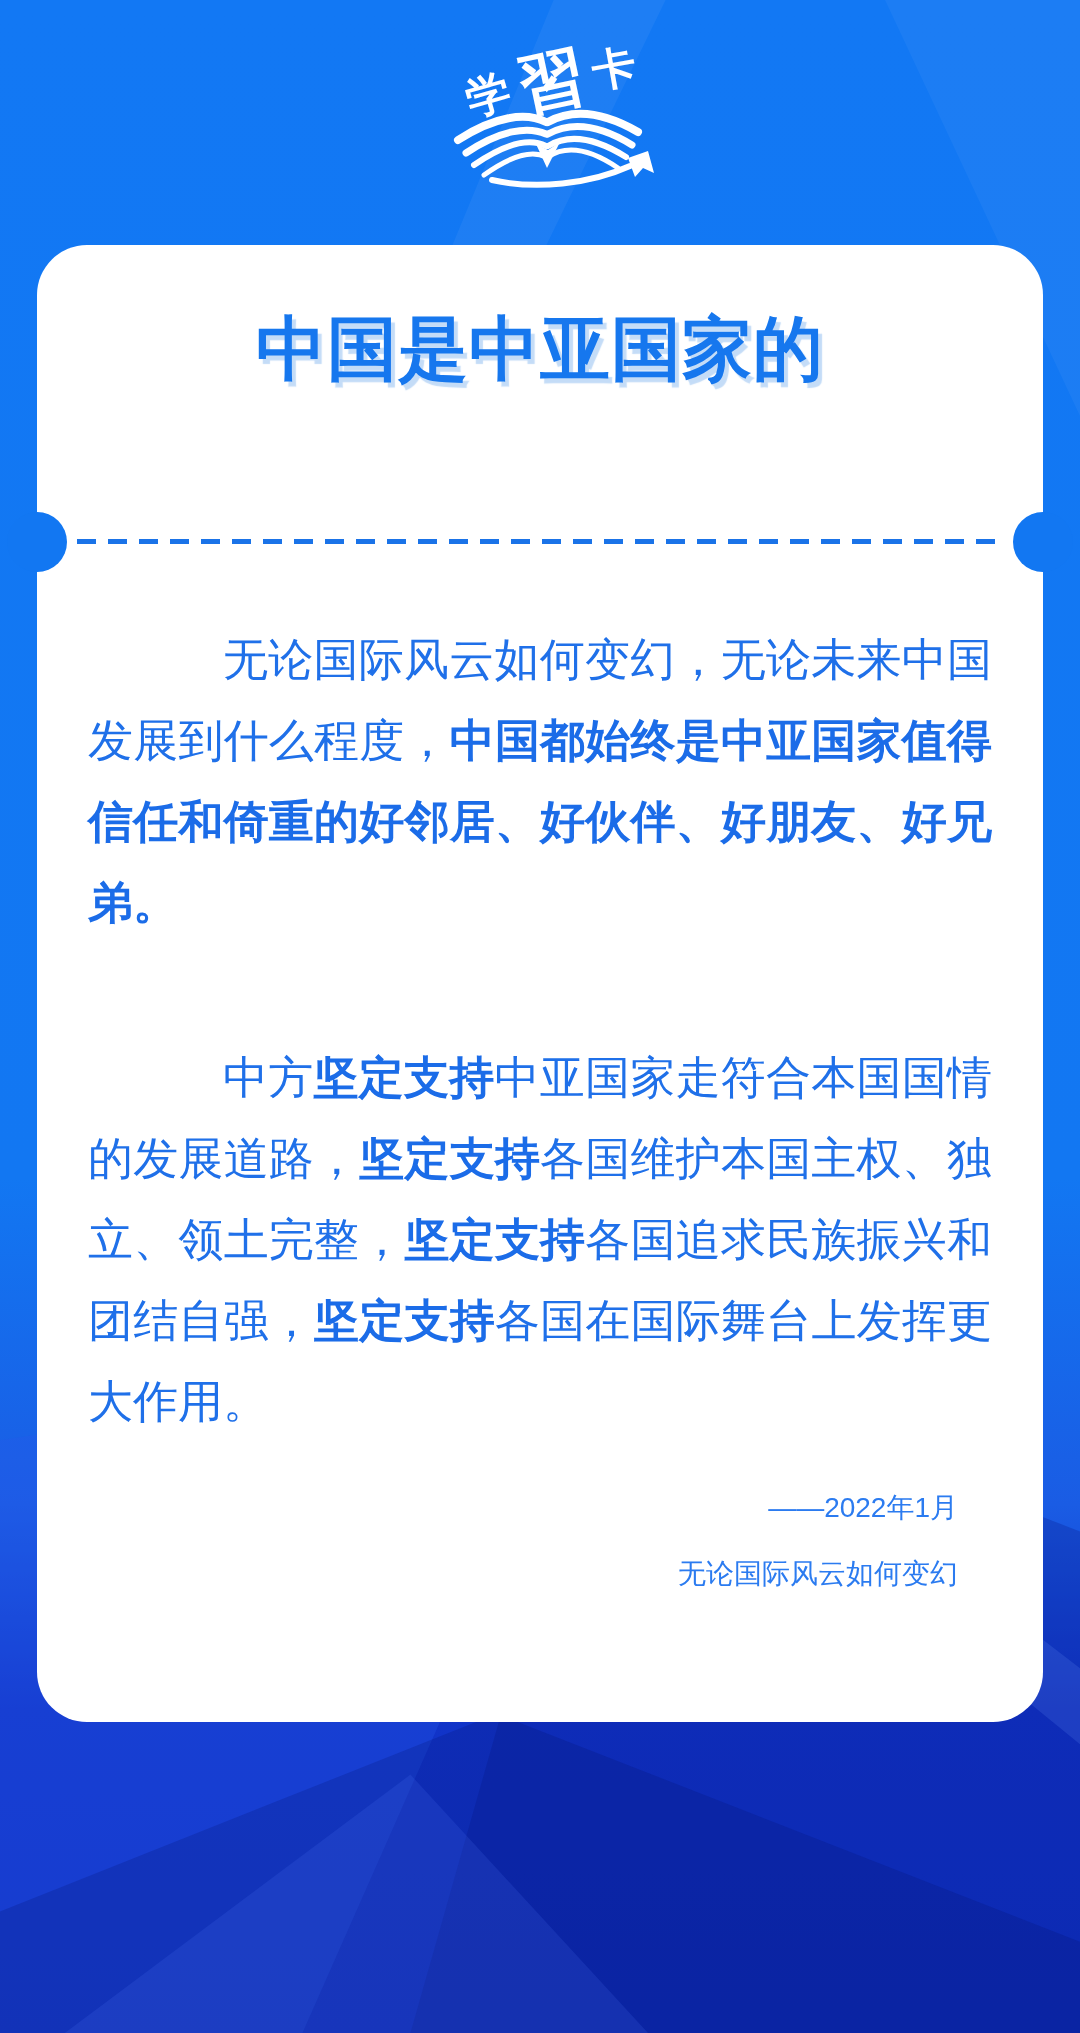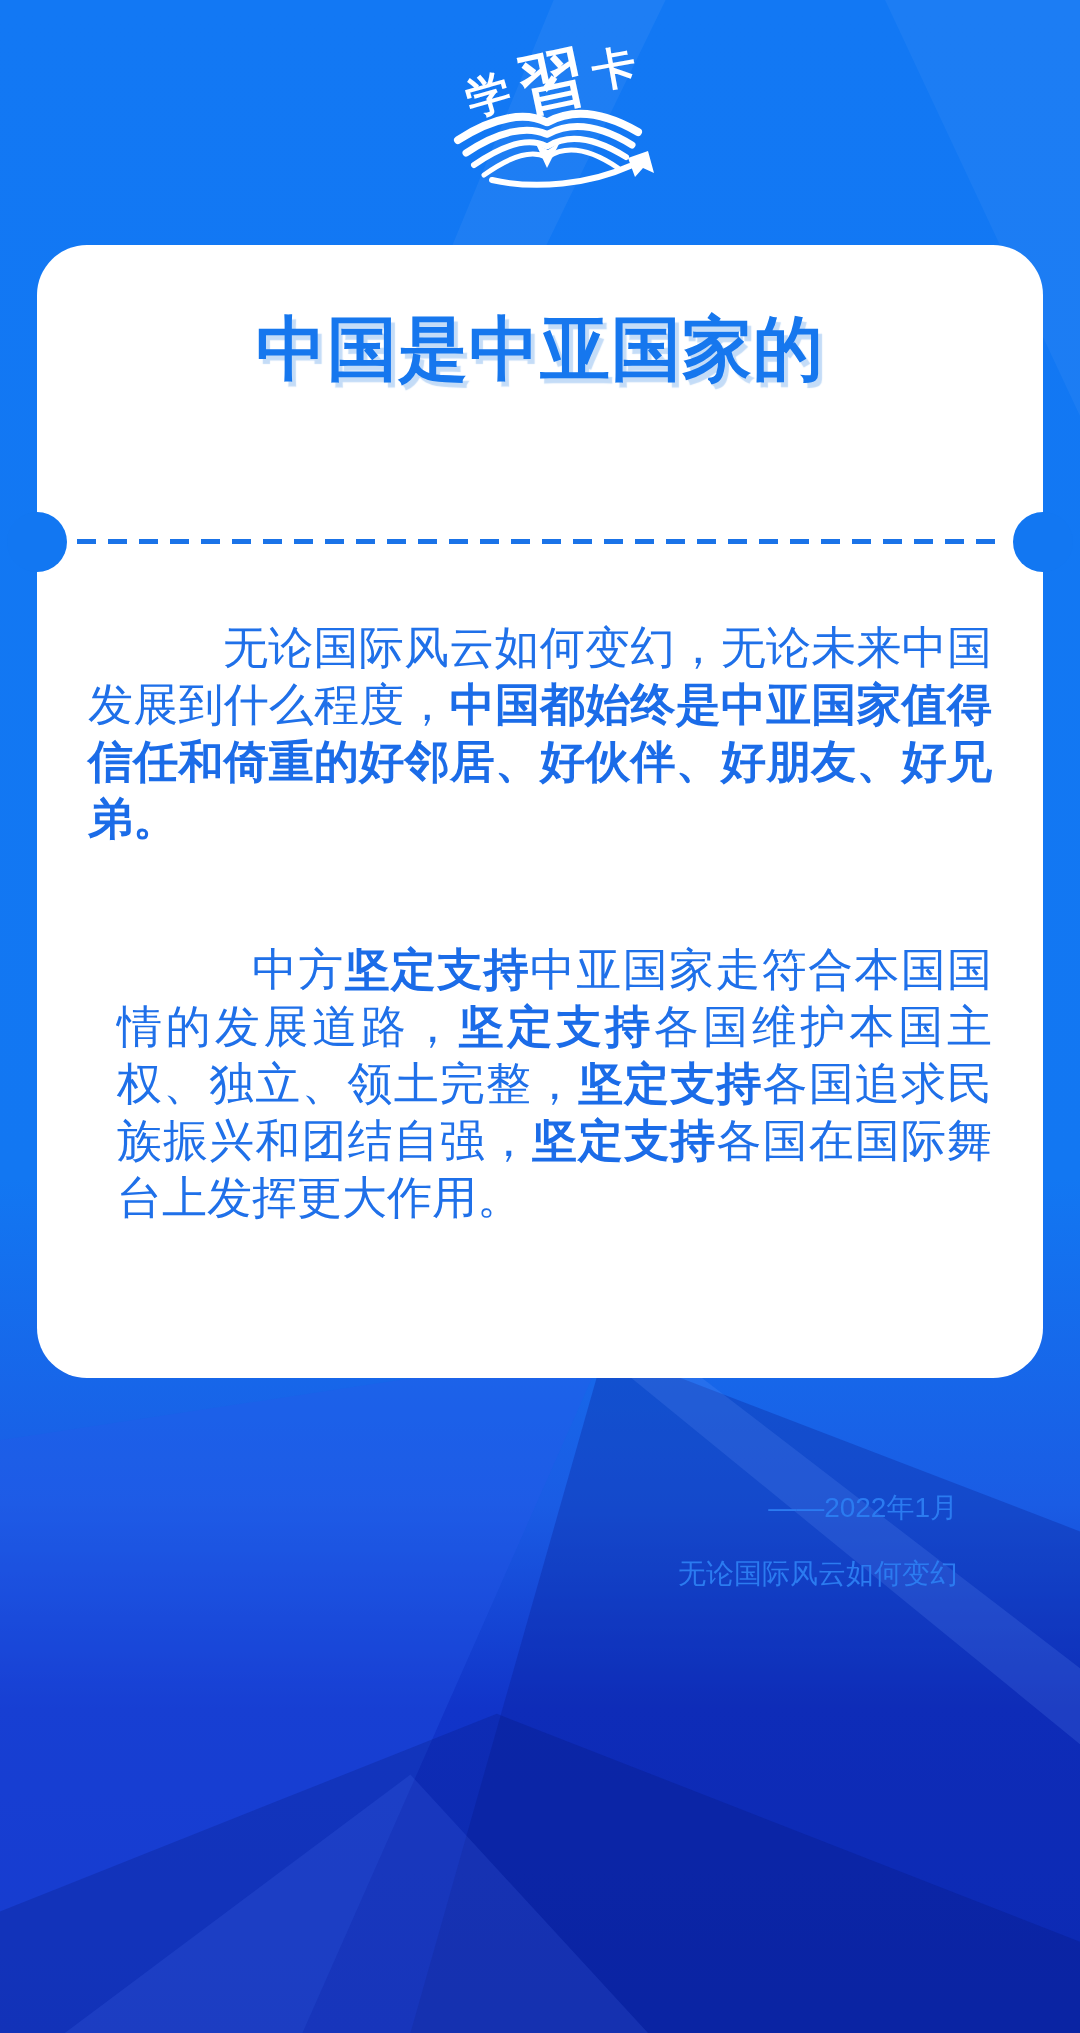--- a/index.html
+++ b/index.html
@@ -20,34 +20,34 @@
   .f3{background:rgba(120,160,255,0.16);clip-path:polygon(50% 4%,56% 4%,100% 52%,100% 62%);}
   .f4{background:rgba(4,16,110,0.22);clip-path:polygon(0 84%,46% 58%,100% 88%,100% 100%,0 100%);}
   .f5{background:rgba(90,130,255,0.15);clip-path:polygon(6% 100%,38% 66%,60% 100%);}
 
   
   .brand{position:absolute;left:440px;top:28px;width:220px;height:160px;}
   .brand svg{width:100%;height:100%;}
   .brand text{fill:#ffffff;font-weight:bold;font-family:"Liberation Sans",sans-serif;}
 
   
-  .card{position:absolute;left:37px;top:245px;width:1006px;height:1133px;
+  .card{position:absolute;left:37px;top:245px;width:1006px;height:1477px;
     background:#ffffff;border-radius:50px;}
   .card-title{position:absolute;left:0;right:0;top:56px;text-align:center;
     font-size:70px;line-height:97px;font-weight:900;color:#1677ee;letter-spacing:1px;
     text-shadow:4px 5px 1px rgba(186,214,246,0.85);}
   .divider{position:absolute;left:40px;right:40px;top:294px;height:5px;
     background:repeating-linear-gradient(90deg,#1a73e8 0 19px,transparent 19px 31px);}
   .notch{position:absolute;width:60px;height:60px;border-radius:50%;background:#1277f2;top:267px;}
   .notch-left{left:-30px;}
   .notch-right{right:-30px;}
   .quote{position:absolute;left:51px;right:51px;top:374px;
-    font-size:45px;line-height:57px;color:#1f70e9;text-align:justify;}
+    font-size:45px;line-height:81px;color:#1f70e9;text-align:justify;}
   .quote p{margin:0;text-indent:3em;}
-  .quote p + p{margin-top:94px;margin-left:29px;}
+  .quote p + p{margin-top:94px;}
   .quote .b{font-weight:700;color:#1b6ce8;}
   .attribution{position:absolute;right:85px;top:1230px;text-align:right;
     font-size:28px;line-height:66px;color:#2b7bf0;font-weight:400;}
 
   
   .app-icon{position:absolute;left:479px;top:1816px;width:122px;height:118px;border-radius:26px;
     background:linear-gradient(135deg,#1c4068 0%,#0e2a4e 40%,#081527 78%,#060f1e 100%);
     box-shadow:inset 0 0 0 1px rgba(110,150,195,0.35);overflow:hidden;}
   .earth{position:absolute;left:50%;top:5px;margin-left:-39px;width:78px;height:78px;border-radius:50%;
     background:

